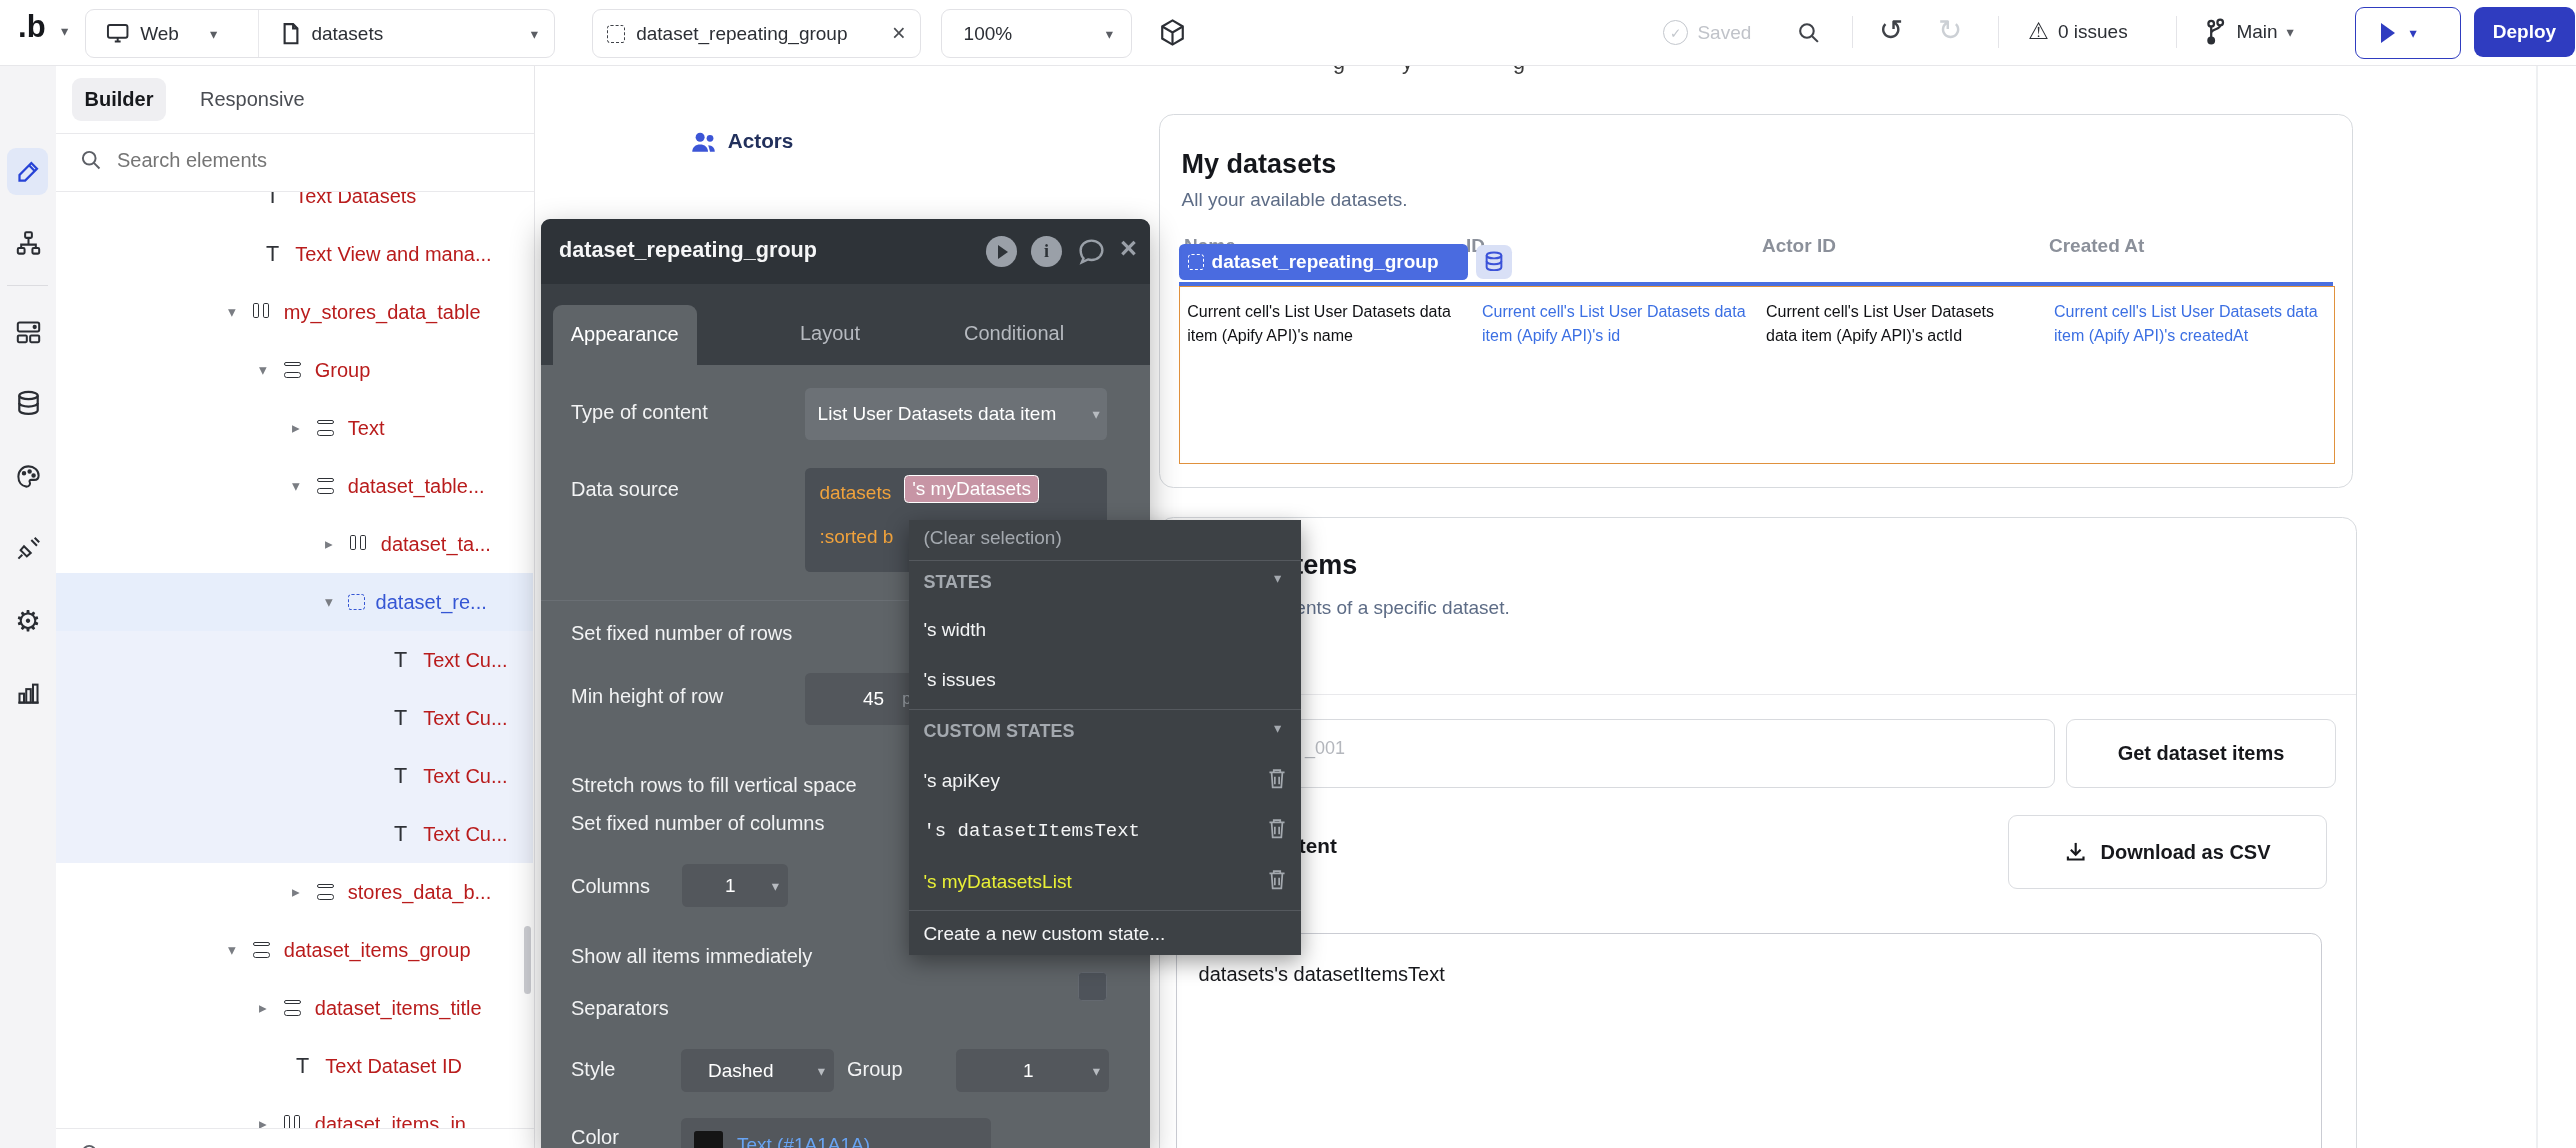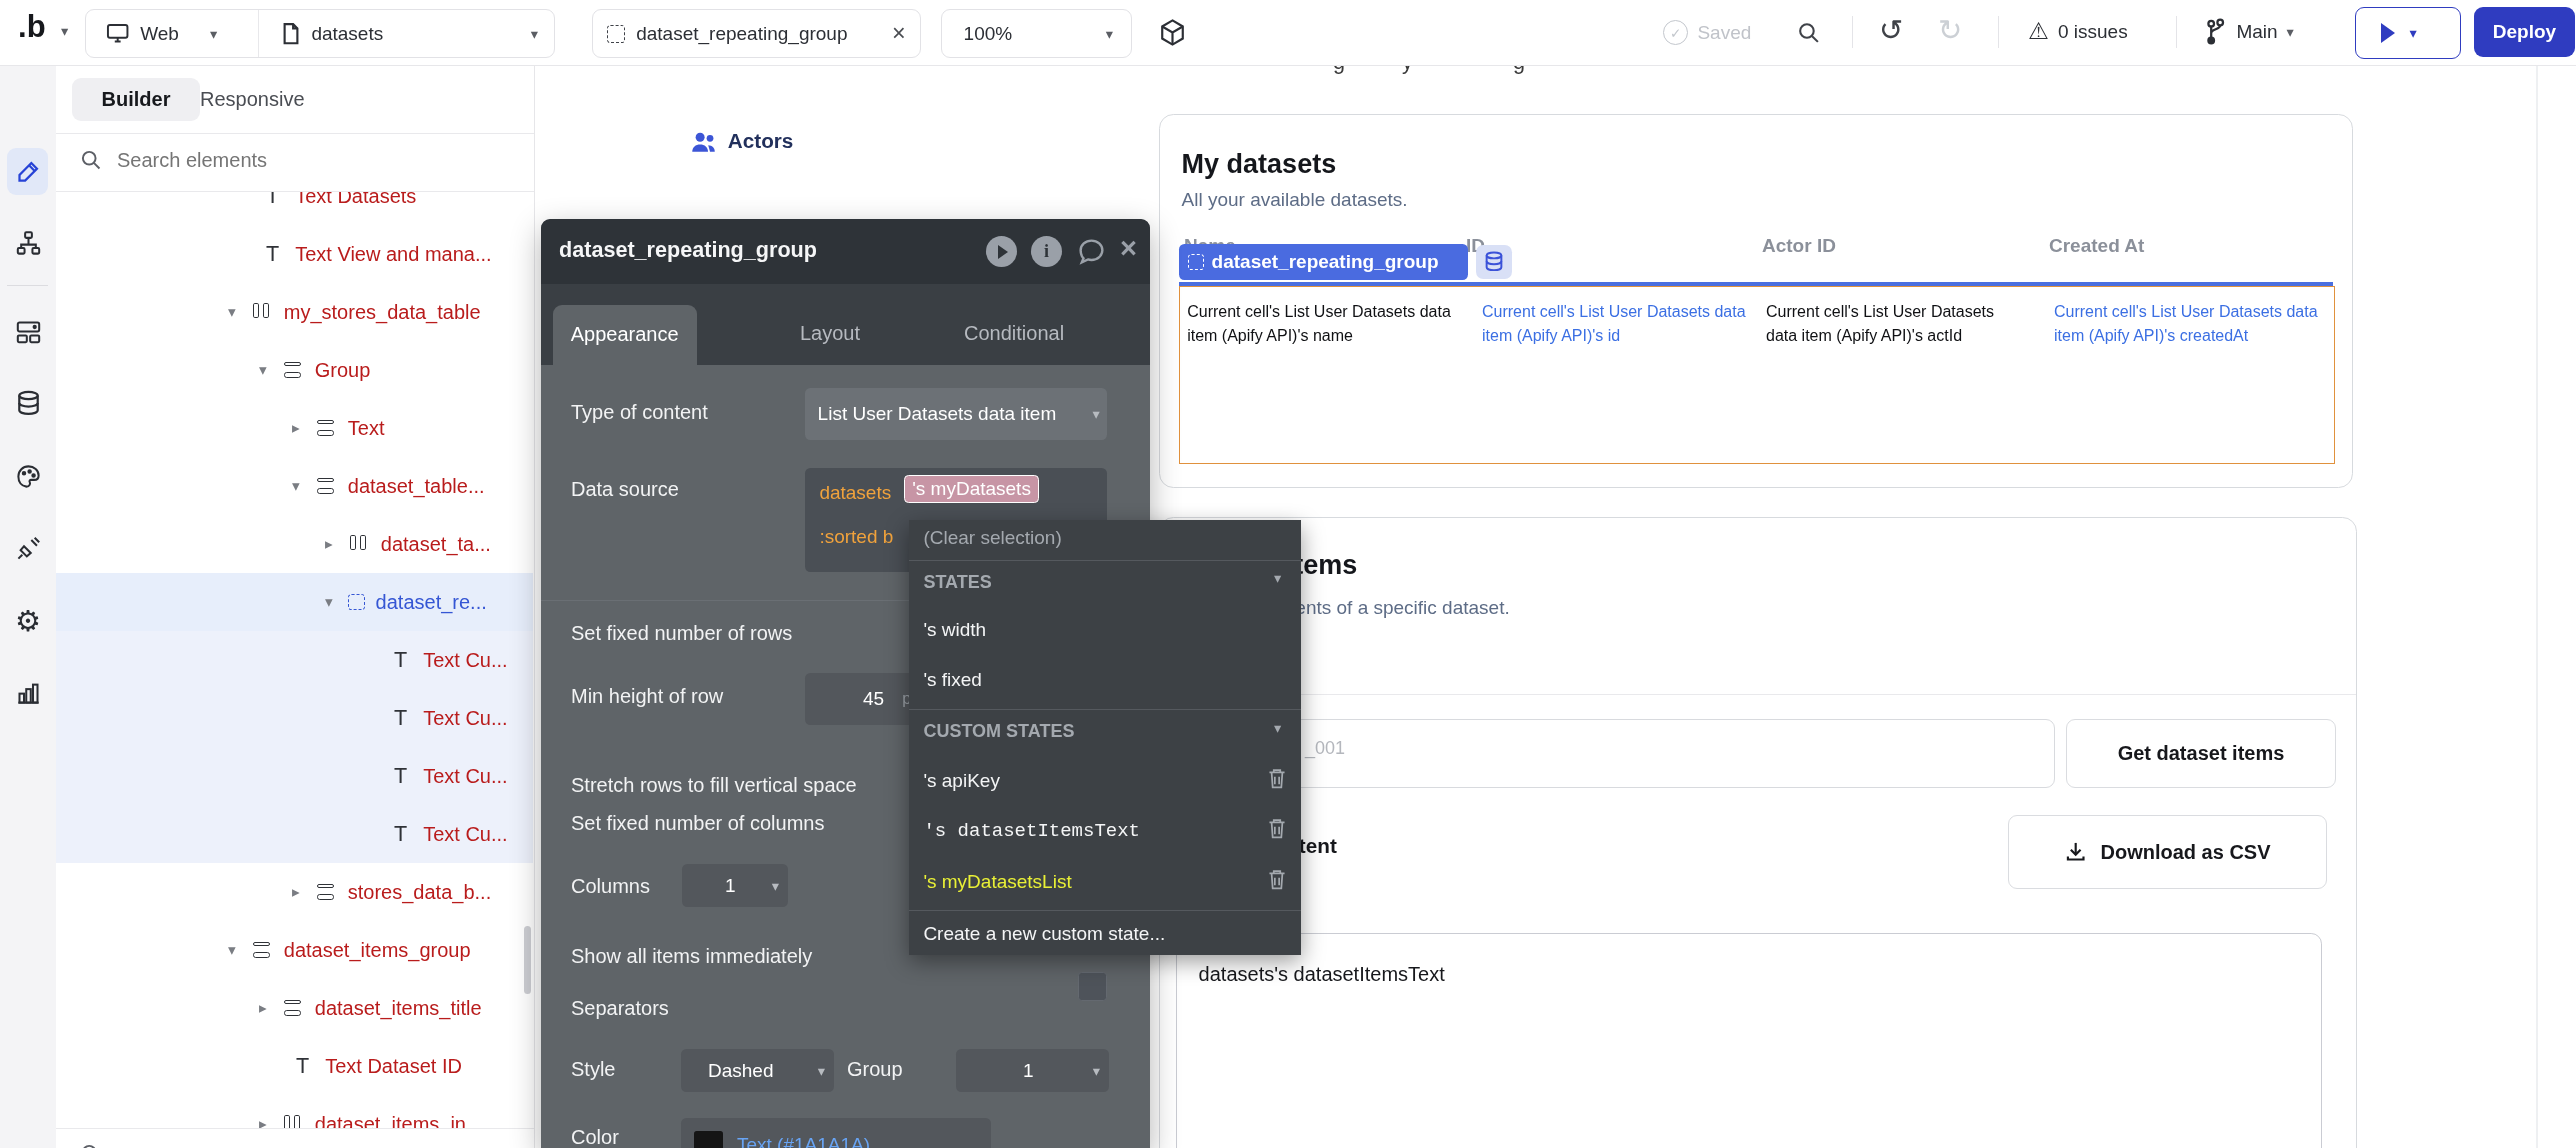--- a/index.html
+++ b/index.html
@@ -16,21 +16,21 @@
   .ic-rg{display:inline-block;border:1.8px dashed #3f4248;border-radius:3.6px;}
   .play-tri{width:0;height:0;border-top:10px solid transparent;border-bottom:10px solid transparent;border-left:14.4px solid #2f3cc0;}
   .deploy-btn{background:#2f3cc0;border-radius:9px;color:#fff;font-size:19px;font-weight:600;display:flex;align-items:center;justify-content:center;}
   .checkcircle{width:23.4px;height:23.4px;border:1.8px solid #c3c7cd;border-radius:50%;color:#c3c7cd;font-size:13.5px;display:flex;align-items:center;justify-content:center;}
   
   .iconbar{left:0;top:65px;width:56px;height:1084px;background:#f4f4f6;border-right:0.9px solid #e8e8ea;z-index:30;}
   .sideicon{left:13.5px;width:29px;height:29px;display:flex;align-items:center;justify-content:center;}
   .sel-block{left:7.2px;top:83px;width:41px;height:47px;background:#e1e8f8;border-radius:9px;}
   
   .elpanel{left:56px;top:65px;width:478px;height:1084px;background:#fff;border-right:0.9px solid #e6e6e9;overflow:hidden;z-index:30;}
-  .builder-chip{left:16px;top:12.6px;width:128px;height:43px;background:#efeff2;border-radius:9px;display:flex;align-items:center;justify-content:center;font-size:20px;font-weight:600;color:#17191d;}
+  .builder-chip{left:16px;top:12.6px;width:94px;height:43px;background:#efeff2;border-radius:9px;display:flex;align-items:center;justify-content:center;font-size:20px;font-weight:600;color:#17191d;}
   .hline{background:#e9e9ec;height:0.9px;}
   .search-ph{font-size:20px;color:#a7a9b0;border:none;outline:none;width:342px;background:transparent;font-family:"Liberation Sans",sans-serif;}
   .tree-viewport{left:0;top:127px;width:477px;height:937px;overflow:hidden;}
   .trow{height:58px;display:flex;align-items:center;}
   .trow.hl{background:#edf1fb;}
   .trow.sel{background:#e7eefb;}
   .tarrow{width:23.4px;font-size:15.3px;color:#7a7d83;flex:0 0 23.4px;}
   .tlbl{font-size:20px;color:#b91c1c;margin-left:10.8px;white-space:nowrap;}
   .sel .tlbl{color:#3556d4;}
   .ic-T{font-size:21.6px;font-weight:500;color:#2f3237;width:23.4px;text-align:center;}
@@ -249,21 +249,21 @@
       <span style="margin-left:14.4px;color:#68a4f4;">Text (#1A1A1A)</span>
     </div>
   </div>
 
   <div class="abs sdrop">
     <span class="ddrow ddgray" style="top:7.2px;">(Clear selection)</span>
     <span class="dddiv" style="top:40px;"></span>
     <span class="ddrow ddhead" style="top:52px;">STATES</span>
     <span class="ddrow ddgray" style="left:365px;top:50px;font-size:14.4px;">▾</span>
     <span class="ddrow" style="top:99px;">'s width</span>
-    <span class="ddrow" style="top:149px;">'s fixed</span>
+    <span class="ddrow" style="top:149px;">'s issues</span>
     <span class="dddiv" style="top:189px;"></span>
     <span class="ddrow ddhead" style="top:201px;">CUSTOM STATES</span>
     <span class="ddrow ddgray" style="left:365px;top:200px;font-size:14.4px;">▾</span>
     <span class="ddrow" style="top:250px;">'s apiKey</span>
     <span class="trash" style="top:248px;">
         <svg width="20" height="21.6" viewBox="0 0 18 20" fill="none" stroke="#a4a9af" stroke-width="1.6">
           <path d="M2 4h14M6 4V2h6v2M4 4l1 14h8l1-14M7 8v7M11 8v7"></path>
         </svg>
       </span>
     <span class="ddrow" style="top:300px;font-family:Liberation Mono, monospace;">'s datasetItemsText</span>

